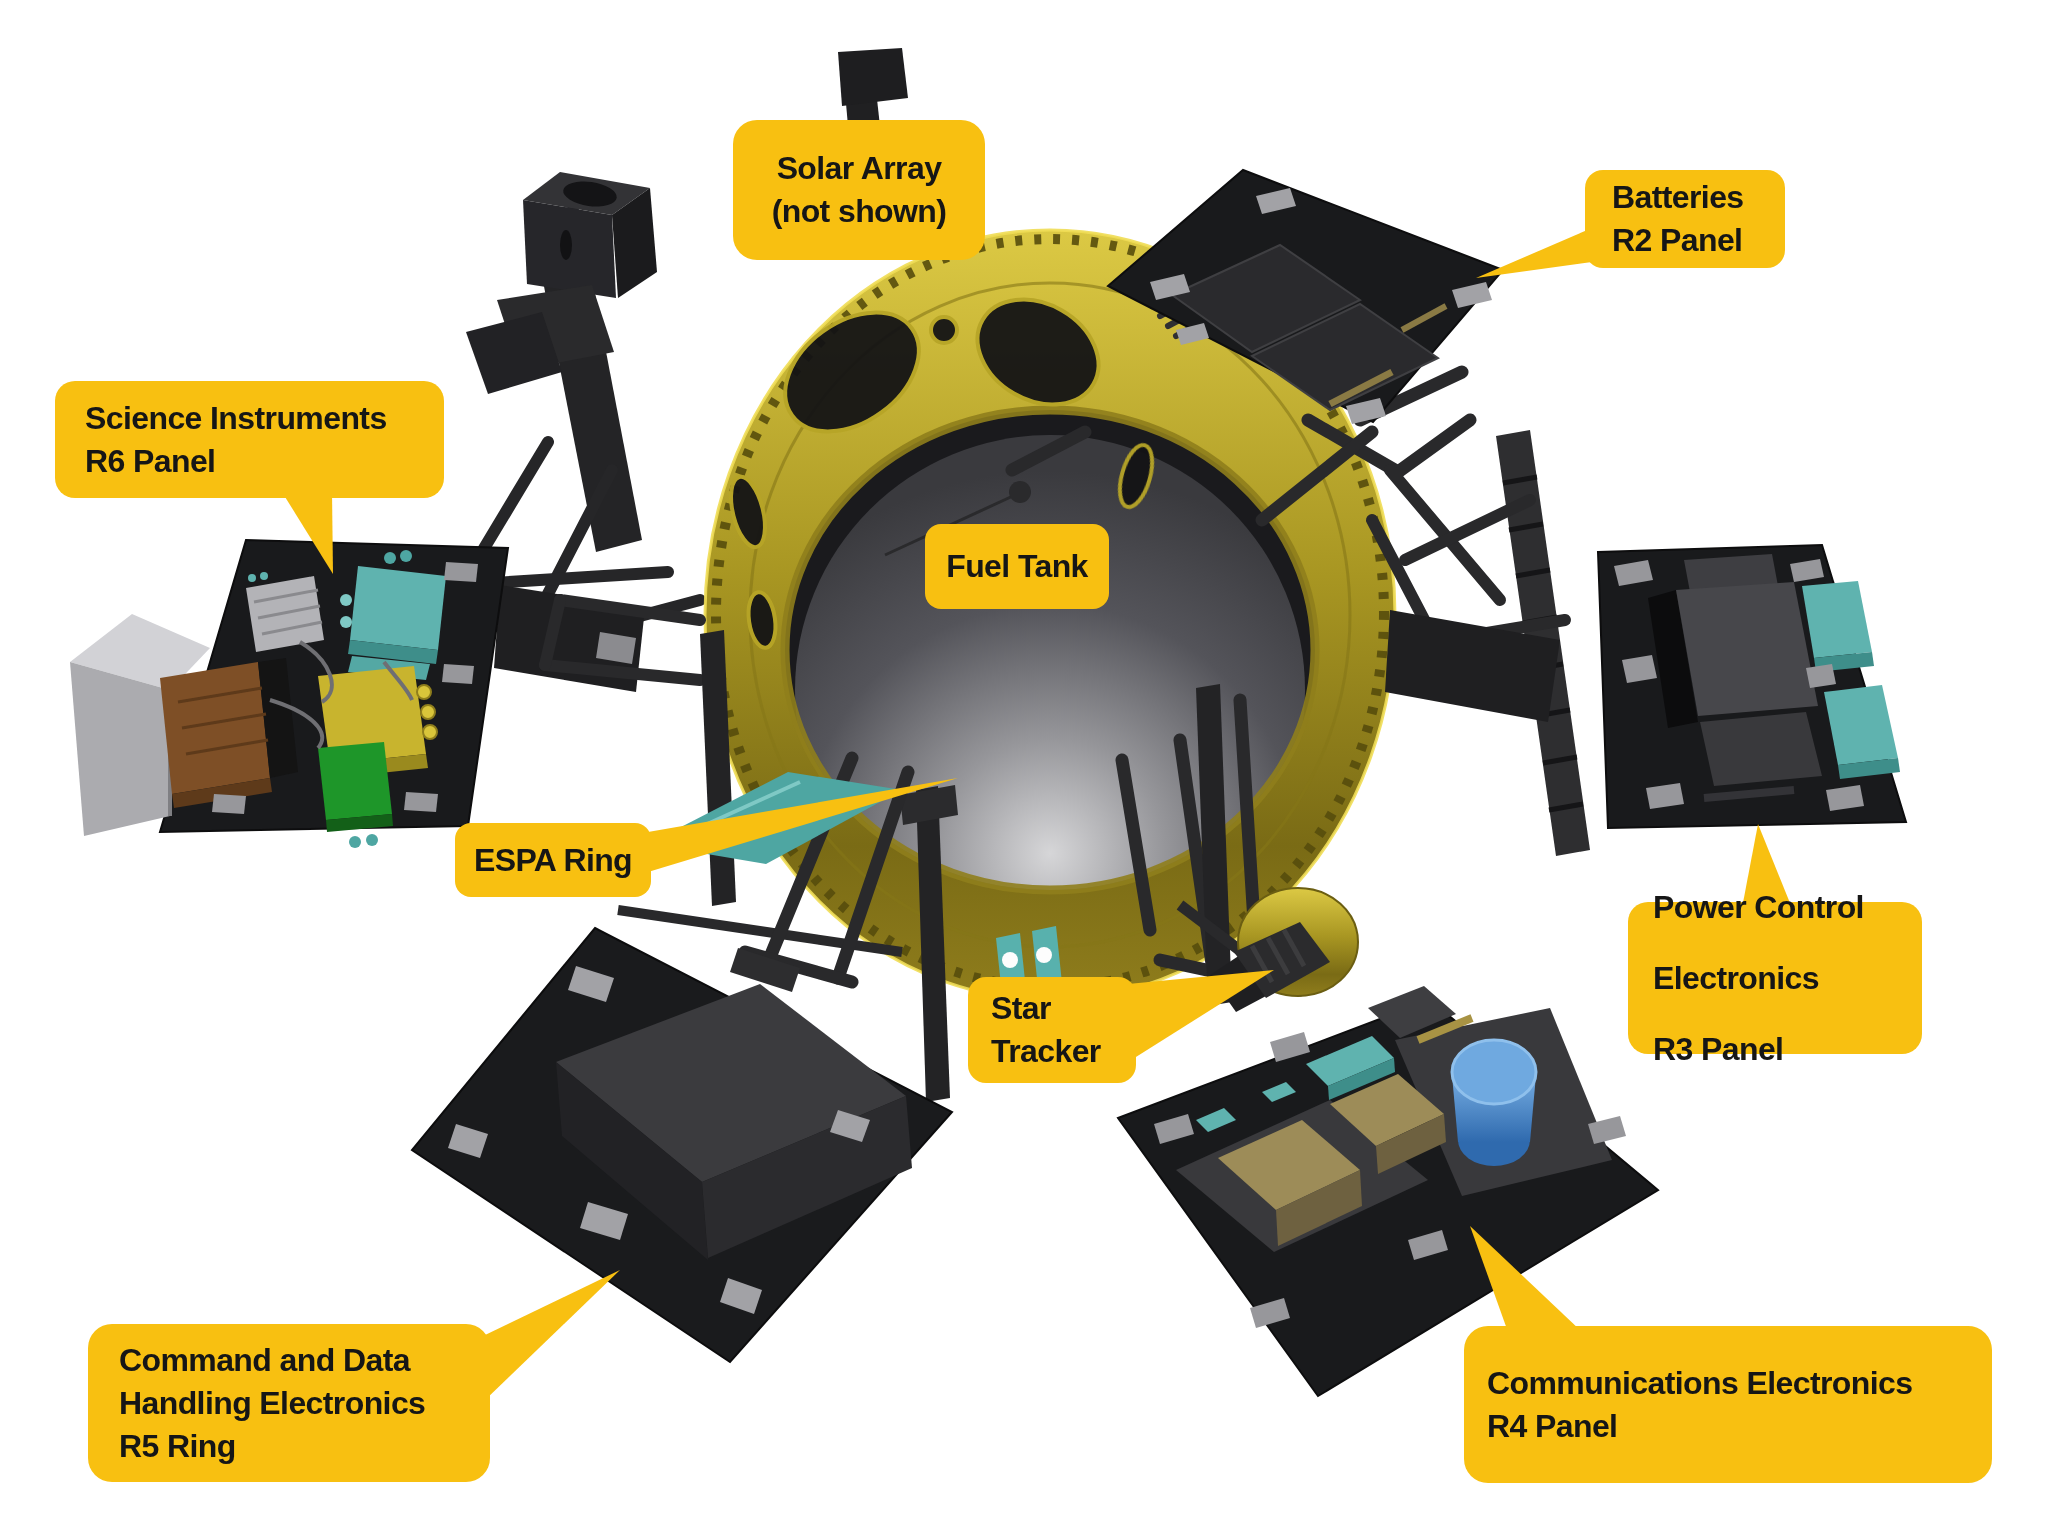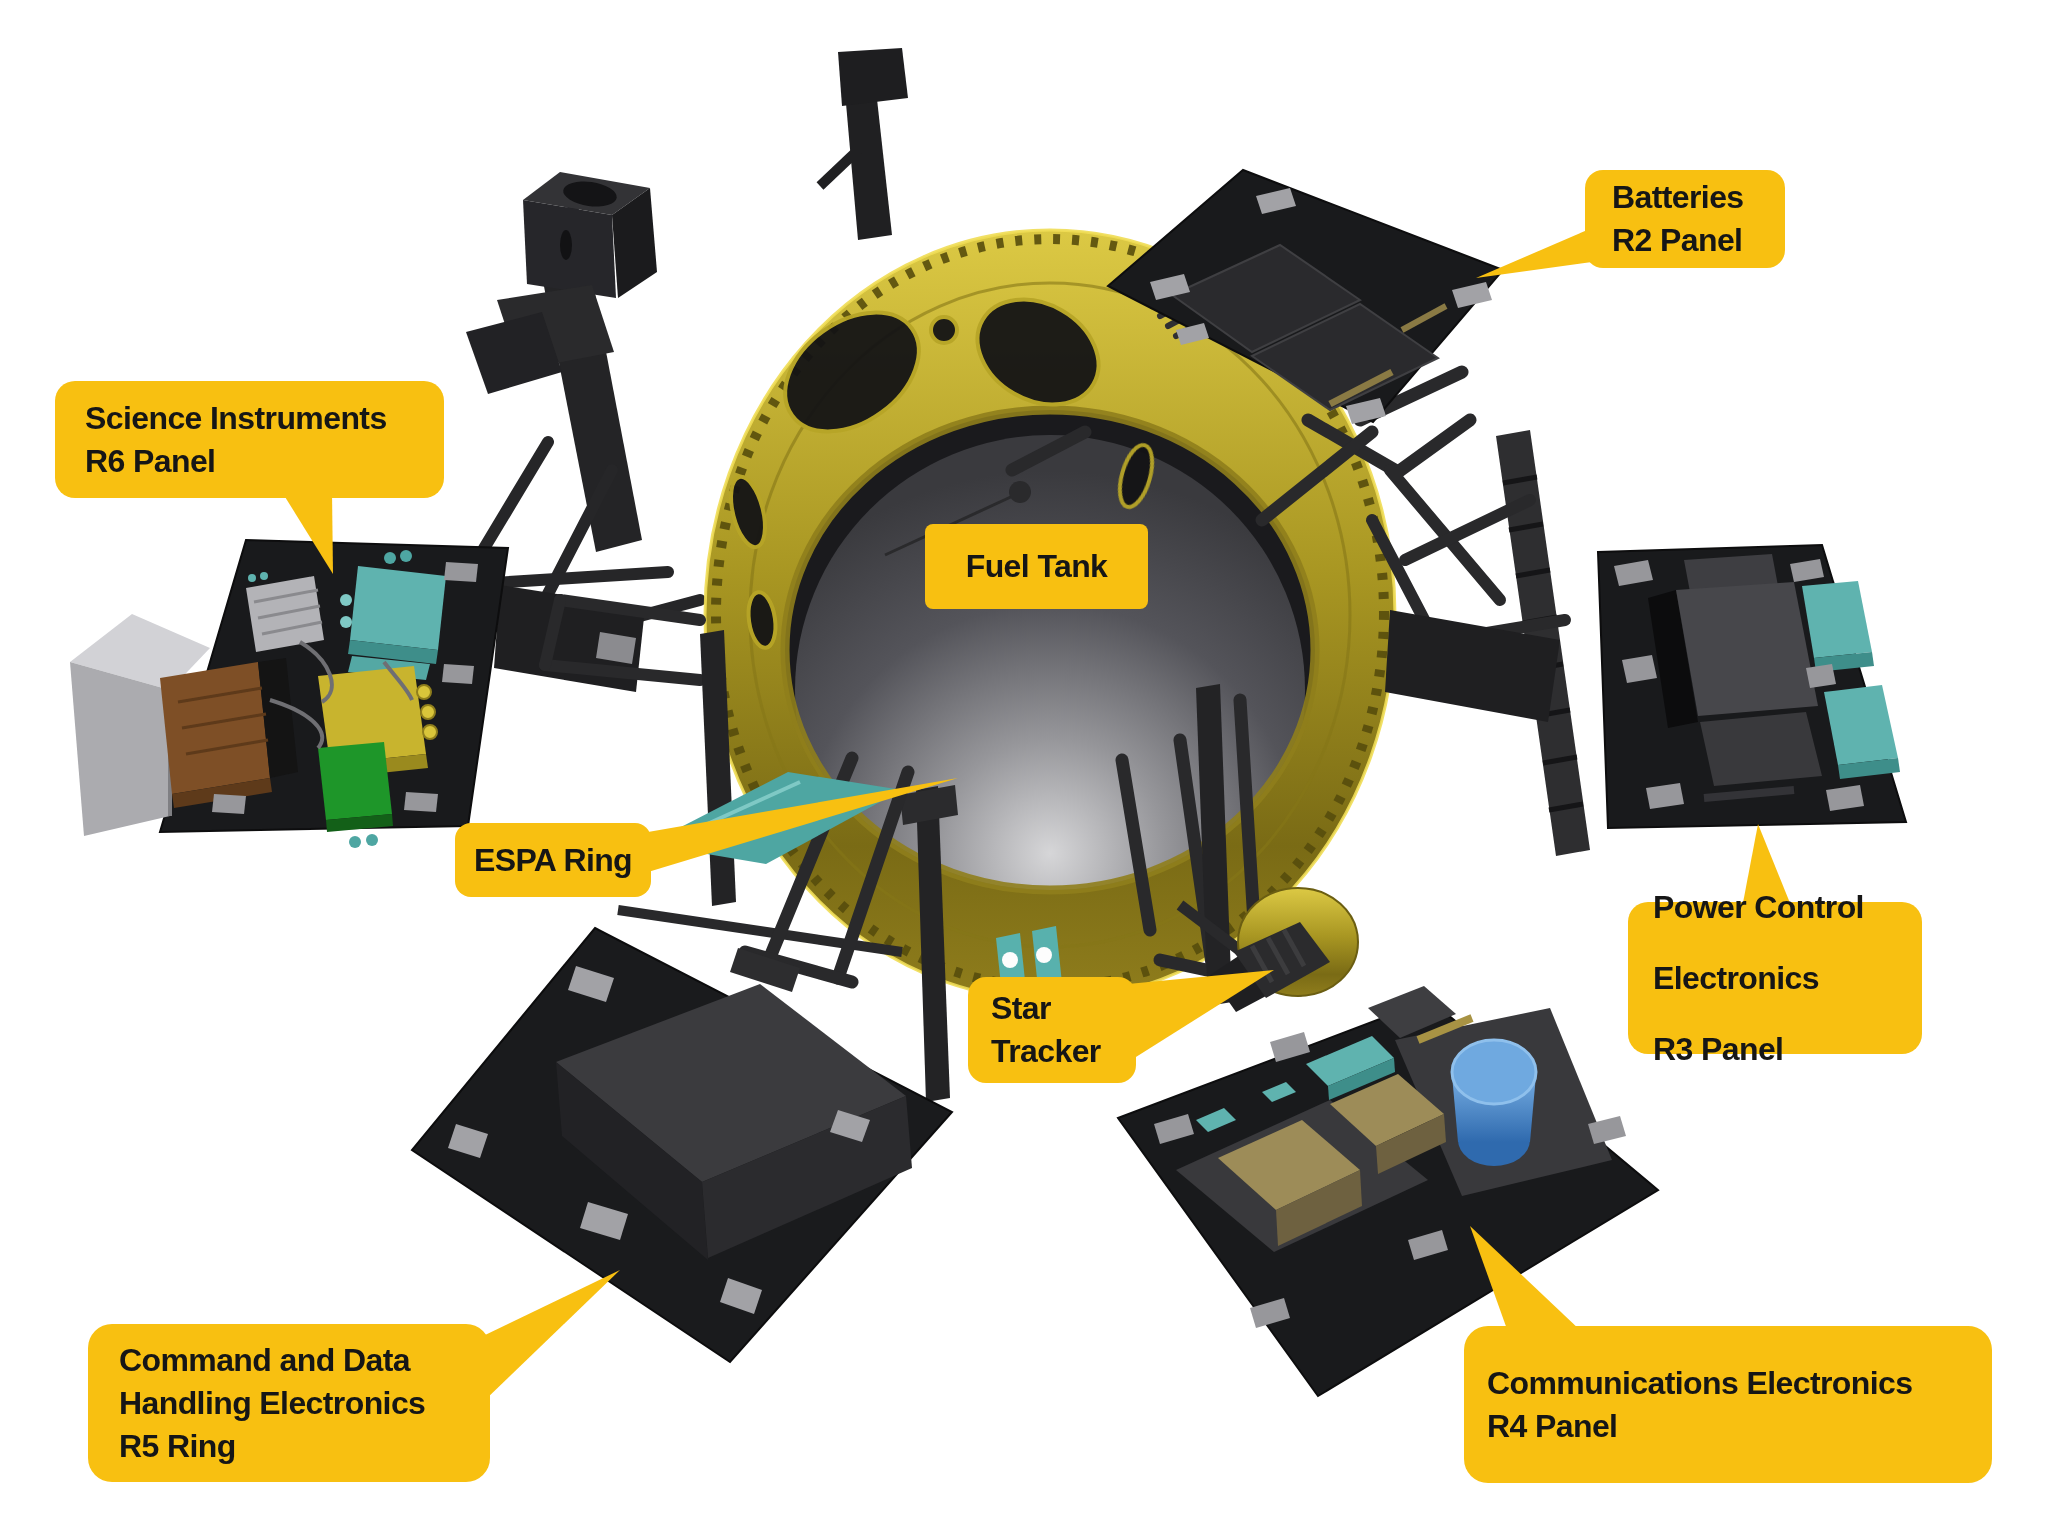--- a/index.html
+++ b/index.html
@@ -306,32 +306,36 @@
     <polygon points="1592,228 1592,262 1476,278"></polygon>
     <polygon points="282,492 332,492 333,574"></polygon>
     <polygon points="648,832 648,872 958,778"></polygon>
     <polygon points="1128,984 1128,1062 1274,970"></polygon>
     <polygon points="1742,908 1792,908 1758,824"></polygon>
     <polygon points="483,1336 483,1402 620,1270"></polygon>
     <polygon points="1508,1332 1582,1332 1470,1226"></polygon>
   </g>
 </svg>
 
+<div class="callout center" style="left:733px;top:120px;width:252px;height:140px;border-radius:24px;">
+  <div class="co-line">Solar Array</div>
+  <div class="co-line">(not shown)</div>
+</div>
 
 <div class="callout" style="left:1585px;top:170px;width:200px;height:98px;border-radius:18px;padding-left:27px;">
   <div class="co-line">Batteries</div>
   <div class="co-line">R2 Panel</div>
 </div>
 
 <div class="callout" style="left:55px;top:381px;width:389px;height:117px;border-radius:20px;padding-left:30px;">
   <div class="co-line">Science Instruments</div>
   <div class="co-line">R6 Panel</div>
 </div>
 
-<div class="callout center" style="left:925px;top:524px;width:223px;height:85px;border-radius:8px;">
+<div class="callout center" style="left:925px;top:524px;width:184px;height:85px;border-radius:16px;">
   <div class="co-line">Fuel Tank</div>
 </div>
 
 <div class="callout center" style="left:455px;top:823px;width:196px;height:74px;border-radius:16px;">
   <div class="co-line">ESPA Ring</div>
 </div>
 
 <div class="callout" style="left:968px;top:977px;width:168px;height:106px;border-radius:18px;padding-left:23px;">
   <div class="co-line">Star</div>
   <div class="co-line">Tracker</div>

